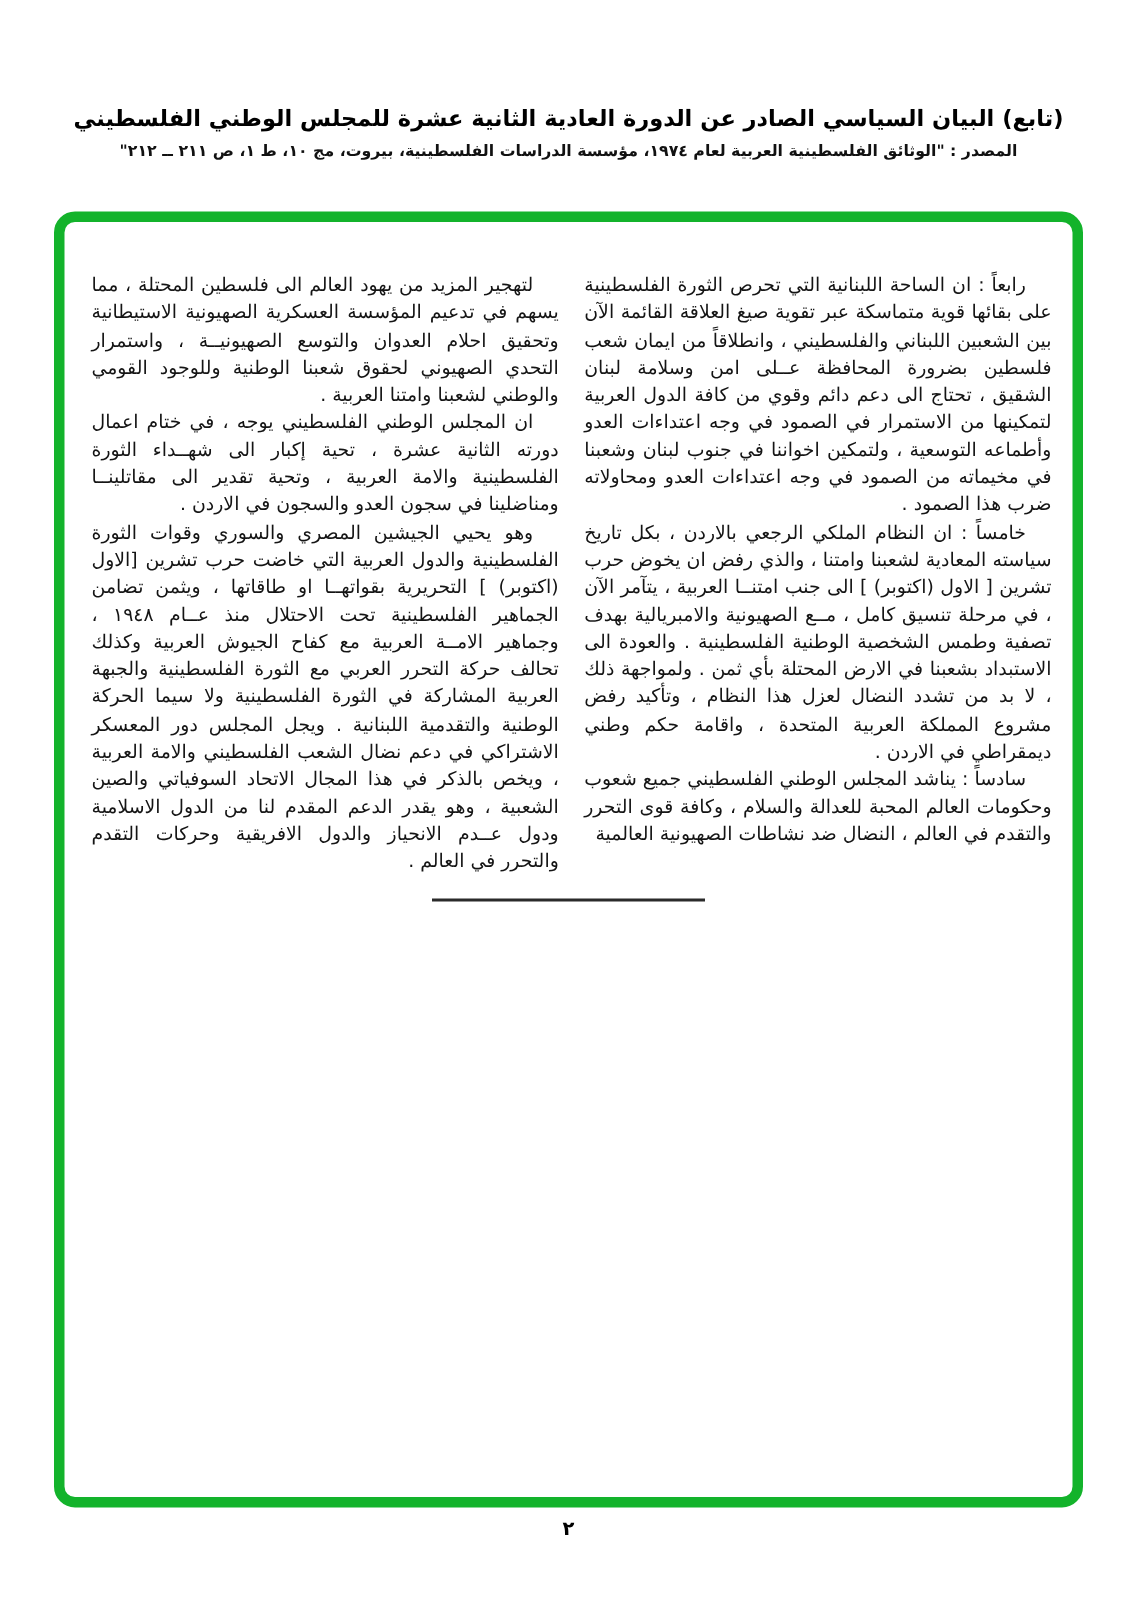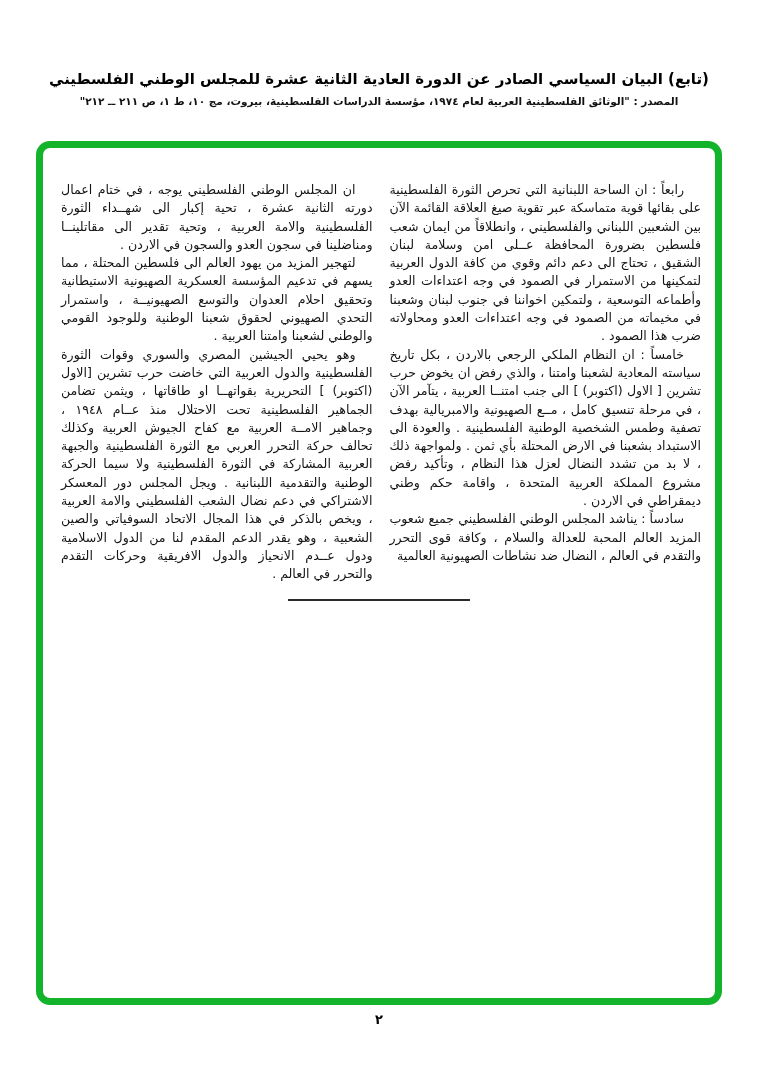--- a/index.html
+++ b/index.html
@@ -79,26 +79,26 @@
     <div class="title">(تابع) البيان السياسي الصادر عن الدورة العادية الثانية عشرة للمجلس الوطني الفلسطيني</div>
     <div class="source">المصدر : "الوثائق الفلسطينية العربية لعام ١٩٧٤، مؤسسة الدراسات الفلسطينية، بيروت، مج ١٠، ط ١، ص ٢١١ ــ ٢١٢"</div>
   </div>
 
   <div class="green-box" style="border-color: rgb(19, 179, 43);">
     <div class="columns">
 
       <div class="col">
         <p>رابعاً : ان الساحة اللبنانية التي تحرص الثورة الفلسطينية على بقائها قوية متماسكة عبر تقوية صيغ العلاقة القائمة الآن بين الشعبين اللبناني والفلسطيني ، وانطلاقاً من ايمان شعب فلسطين بضرورة المحافظة عــلى امن وسلامة لبنان الشقيق ، تحتاج الى دعم دائم وقوي من كافة الدول العربية لتمكينها من الاستمرار في الصمود في وجه اعتداءات العدو وأطماعه التوسعية ، ولتمكين اخواننا في جنوب لبنان وشعبنا في مخيماته من الصمود في وجه اعتداءات العدو ومحاولاته ضرب هذا الصمود .</p>
         <p>خامساً : ان النظام الملكي الرجعي بالاردن ، بكل تاريخ سياسته المعادية لشعبنا وامتنا ، والذي رفض ان يخوض حرب تشرين [ الاول (اكتوبر) ] الى جنب امتنــا العربية ، يتآمر الآن ، في مرحلة تنسيق كامل ، مــع الصهيونية والامبريالية بهدف تصفية وطمس الشخصية الوطنية الفلسطينية . والعودة الى الاستبداد بشعبنا في الارض المحتلة بأي ثمن . ولمواجهة ذلك ، لا بد من تشدد النضال لعزل هذا النظام ، وتأكيد رفض مشروع المملكة العربية المتحدة ، واقامة حكم وطني ديمقراطي في الاردن .</p>
-        <p>سادساً : يناشد المجلس الوطني الفلسطيني جميع شعوب المزيد العالم المحبة للعدالة والسلام ، وكافة قوى التحرر والتقدم في العالم ، النضال ضد نشاطات الصهيونية العالمية</p>
+        <p>سادساً : يناشد المجلس الوطني الفلسطيني جميع شعوب وحكومات العالم المحبة للعدالة والسلام ، وكافة قوى التحرر والتقدم في العالم ، النضال ضد نشاطات الصهيونية العالمية</p>
       </div>
 
       <div class="col">
+        <p>لتهجير المزيد من يهود العالم الى فلسطين المحتلة ، مما يسهم في تدعيم المؤسسة العسكرية الصهيونية الاستيطانية وتحقيق احلام العدوان والتوسع الصهيونيــة ، واستمرار التحدي الصهيوني لحقوق شعبنا الوطنية وللوجود القومي والوطني لشعبنا وامتنا العربية .</p>
         <p>ان المجلس الوطني الفلسطيني يوجه ، في ختام اعمال دورته الثانية عشرة ، تحية إكبار الى شهــداء الثورة الفلسطينية والامة العربية ، وتحية تقدير الى مقاتلينــا ومناضلينا في سجون العدو والسجون في الاردن .</p>
-        <p>لتهجير المزيد من يهود العالم الى فلسطين المحتلة ، مما يسهم في تدعيم المؤسسة العسكرية الصهيونية الاستيطانية وتحقيق احلام العدوان والتوسع الصهيونيــة ، واستمرار التحدي الصهيوني لحقوق شعبنا الوطنية وللوجود القومي والوطني لشعبنا وامتنا العربية .</p>
         <p>وهو يحيي الجيشين المصري والسوري وقوات الثورة الفلسطينية والدول العربية التي خاضت حرب تشرين [الاول (اكتوبر) ] التحريرية بقواتهــا او طاقاتها ، ويثمن تضامن الجماهير الفلسطينية تحت الاحتلال منذ عــام ١٩٤٨ ، وجماهير الامــة العربية مع كفاح الجيوش العربية وكذلك تحالف حركة التحرر العربي مع الثورة الفلسطينية والجبهة العربية المشاركة في الثورة الفلسطينية ولا سيما الحركة الوطنية والتقدمية اللبنانية . ويجل المجلس دور المعسكر الاشتراكي في دعم نضال الشعب الفلسطيني والامة العربية ، ويخص بالذكر في هذا المجال الاتحاد السوفياتي والصين الشعبية ، وهو يقدر الدعم المقدم لنا من الدول الاسلامية ودول عــدم الانحياز والدول الافريقية وحركات التقدم والتحرر في العالم .</p>
       </div>
 
     </div>
 
     <div class="divider"></div>
   </div>
 
   <div class="page-number">٢</div>
 

